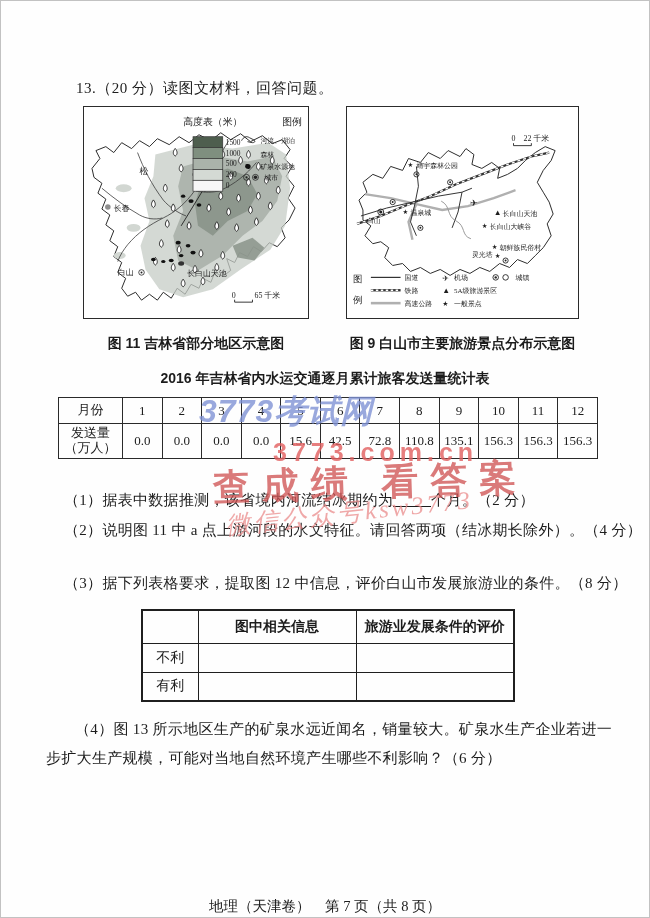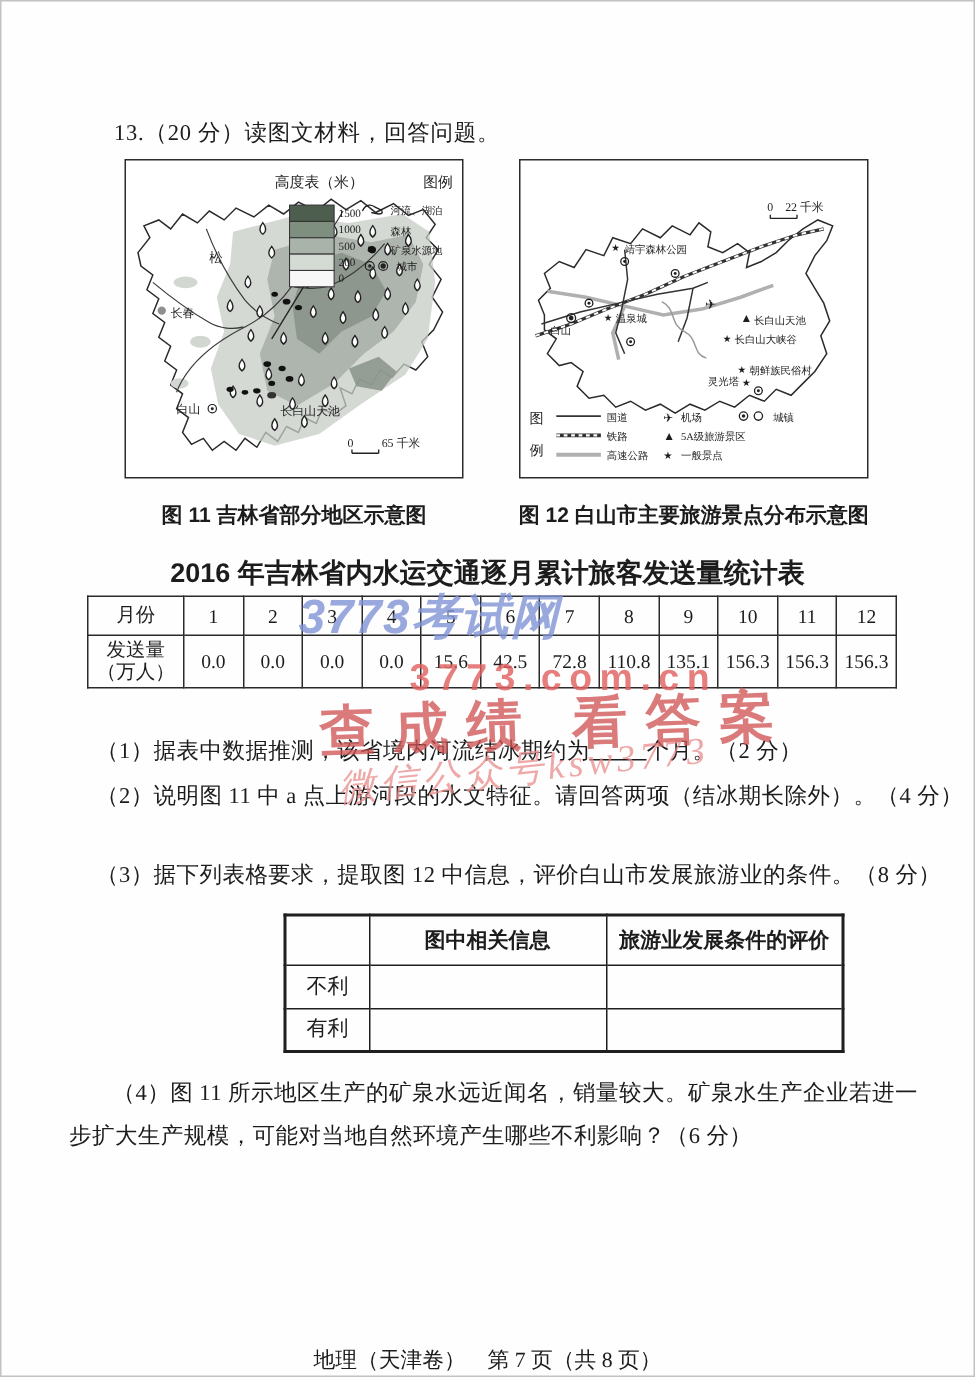--- a/index.html
+++ b/index.html
@@ -19,39 +19,39 @@
   .mapsvg text { font-family:"Liberation Serif","DejaVu Serif",serif; fill:#1d1d1d; }
   .caption {
     top:334px; font-family:"Liberation Sans","DejaVu Sans",sans-serif;
     font-weight:bold; font-size:14px; text-align:center;
   }
   #cap1 { left:62px; width:266px; }
   #cap2 { left:335px; width:253px; }
   .table-title {
     left:0; top:369px; width:100%; text-align:center;
     font-family:"Liberation Sans","DejaVu Sans",sans-serif;
-    font-weight:bold; font-size:18px;
+    font-weight:bold; font-size:14px;
   }
   table { border-collapse:collapse; }
   .data-table { left:57px; top:396px; width:540px; table-layout:fixed; }
   .data-table td {
     border:1px solid #2a2a2a; text-align:center; font-size:13px; padding:1px 0;
   }
   .data-table .stub-col { width:64px; font-size:13px; line-height:1.15; padding:2px 3px; }
   .data-table tr:first-child td { height:26px; }
   .data-table tr:last-child td { height:31px; }
   .q-line { left:63px; font-size:15px; letter-spacing:0.3px; white-space:nowrap; }
   #q1 { top:490px; }
   #q2 { top:520px; }
   #q3 { top:573px; }
   .blank {
     display:inline-block; width:38px; height:15px;
     border-bottom:1.6px solid #1c1c1c; vertical-align:-2px;
   }
-  .eval-table { left:140px; top:608px; border:2px solid #1f1f1f;margin-left:48px; }
+  .eval-table { left:140px; top:608px; border:2px solid #1f1f1f; }
   .eval-table td { border:1px solid #1f1f1f; text-align:center; font-size:14px; }
   .eval-table td.c1 { width:56px; }
   .eval-table td.c2 { width:158px; }
   .eval-table td.c3 { width:158px; }
   .eval-table tr:first-child td { height:33px; font-weight:bold; }
   .eval-table tr:not(:first-child) td { height:29px; }
   .q4 {
     left:45px; top:714px; width:566px; font-size:15px;
     line-height:29px; text-indent:29px; letter-spacing:0.3px; text-align:justify;
   }
@@ -297,21 +297,21 @@
 
         <line x1="24" y1="198" x2="54" y2="198" stroke="#b0b0b0" stroke-width="2.6"></line>
         <text x="58" y="201" font-size="7">高速公路</text>
         <text x="96" y="201" font-size="7">★</text>
         <text x="108" y="201" font-size="7">一般景点</text>
       </g>
     </svg>
   </div>
 
   <div class="abs caption" id="cap1">图 11 吉林省部分地区示意图</div>
-  <div class="abs caption" id="cap2">图 12 白山市主要旅游景点分布示意图</div>
+  <div class="abs caption" id="cap2">图 9 白山市主要旅游景点分布示意图</div>
 
   <div class="abs table-title">2016 年吉林省内水运交通逐月累计旅客发送量统计表</div>
 
   <table class="abs data-table">
     <tbody>
         <tr>
       <td class="stub-col">月份</td>
       <td>1</td>
       <td>2</td>
       <td>3</td>
@@ -367,17 +367,17 @@
       <td class="c3"></td>
     </tr>
     <tr>
       <td class="c1">有利</td>
       <td class="c2"></td>
       <td class="c3"></td>
     </tr>
   </tbody>
     </table>
 
-  <div class="abs q4">（4）图 11 所示地区生产的矿泉水远近闻名，销量较大。矿泉水生产企业若进一步扩大生产规模，可能对当地自然环境产生哪些不利影响？（6 分）</div>
+  <div class="abs q4">（4）图 13 所示地区生产的矿泉水远近闻名，销量较大。矿泉水生产企业若进一步扩大生产规模，可能对当地自然环境产生哪些不利影响？（6 分）</div>
 
   <div class="abs footer">地理（天津卷）　第 7 页（共 8 页）</div>
 
 </div>
 
 </body></html>

